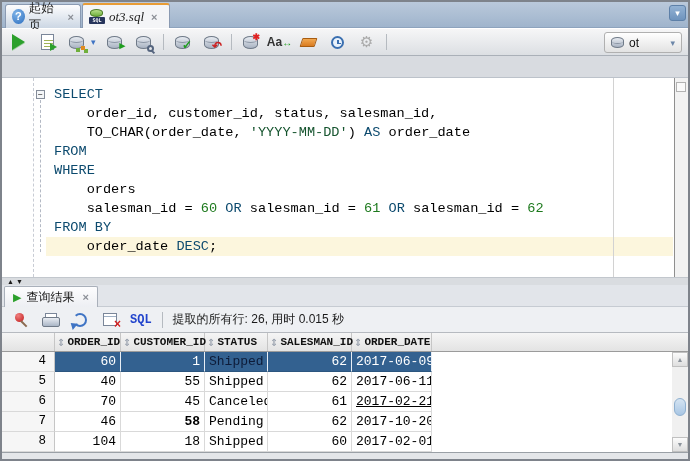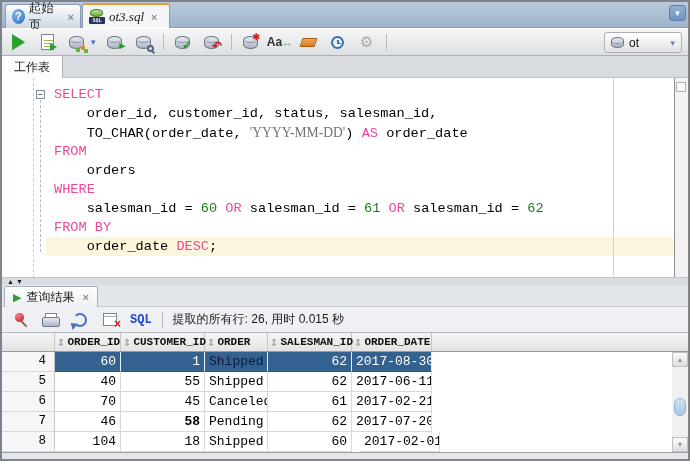--- a/index.html
+++ b/index.html
@@ -85,22 +85,22 @@
     border-right:1px dashed #c8ccd4; }
   .fold-box { position:absolute; left:34px; top:12px; width:9px; height:9px; border:1px solid #848c99;
     background:#f4f6f8; font-size:8px; line-height:7px; text-align:center; color:#333; z-index:3;
     font-family:"DejaVu Sans Mono", monospace; }
   .fold-line { position:absolute; left:38px; top:22px; height:152px; border-left:1px dashed #b3b9c4; z-index:2; }
   .cur-line { position:absolute; left:44px; top:159px; width:627px; height:19px; background:#fcf6dd; z-index:0; }
   .margin-guide { position:absolute; left:611px; top:0; width:1px; height:100%; background:#d2d2d2; z-index:1; }
   .code { position:absolute; left:46px; top:7px; z-index:2; }
   .cl { height:19px; line-height:19px; white-space:pre; padding-left:6px;
     font-family:"Liberation Mono","DejaVu Sans Mono", monospace; font-size:13.6px; color:#000; }
-  .tk-k { color:#ec4899; }
-  .tk-s { color:#737373;font-family:Liberation Serif, serif; }
+  .tk-k { color:#0c4a6e; }
+  .tk-s { color:#14532d; }
   .tk-n { color:#1e7a1e; }
   .overview { position:absolute; right:0; top:0; width:14px; height:100%; background:#f2f2f2;
     border-left:1px solid #8f8f8f; z-index:4; }
   .ov-box { position:absolute; left:1px; top:4px; width:10px; height:10px; border:1px solid #b2b2b2; background:#fafafa; }
 
   
   .splitter { position:absolute; left:0; top:275px; width:686px; height:8px; background:#d9dce0;
     border-top:1px solid #c2c7cd; display:flex; align-items:center; padding-left:5px; gap:2px; }
   .sp-arrow { font-size:7px; color:#1a1a1a; line-height:8px; }
 
@@ -241,36 +241,35 @@
       </div>
     <div class="sep"></div>
     <div class="conn-box">
       <span class="db"></span>
       <span>ot</span>
       <span class="conn-dd">▾</span>
     </div>
   </div>
 
   <div class="wstabs">
-    <div class="wstab active">工作表</div>
   </div>
 
   <div class="editor">
     <div class="gutter"></div>
     <div class="cur-line"></div>
     <div class="margin-guide"></div>
     <div class="fold-box">−</div>
     <div class="fold-line"></div>
     <div class="code" id="code-lines">
         <div class="cl"><span class="tk-k">SELECT</span></div>
         <div class="cl"><span class="tk-p">    order_id, customer_id, status, salesman_id,</span></div>
         <div class="cl"><span class="tk-p">    TO_CHAR(order_date, </span><span class="tk-s">'YYYY-MM-DD'</span><span class="tk-p">) </span><span class="tk-k">AS</span><span class="tk-p"> order_date</span></div>
         <div class="cl"><span class="tk-k">FROM</span></div>
+        <div class="cl"><span class="tk-k">WHERE</span></div>
         <div class="cl"><span class="tk-p">    orders</span></div>
-        <div class="cl"><span class="tk-k">WHERE</span></div>
         <div class="cl"><span class="tk-p">    salesman_id = </span><span class="tk-n">60</span><span class="tk-p"> </span><span class="tk-k">OR</span><span class="tk-p"> salesman_id = </span><span class="tk-n">61</span><span class="tk-p"> </span><span class="tk-k">OR</span><span class="tk-p"> salesman_id = </span><span class="tk-n">62</span></div>
         <div class="cl"><span class="tk-k">FROM BY</span></div>
         <div class="cl"><span class="tk-p">    order_date </span><span class="tk-k">DESC</span><span class="tk-p">;</span></div>
       </div>
     <div class="overview">
         <div class="ov-box"></div>
       </div>
   </div>
 
   <div class="splitter">
@@ -312,72 +311,72 @@
         <div class="gh" style="width: 66px;">
           <span class="sort-g">⇕</span>
           <span>ORDER_ID</span>
         </div>
         <div class="gh" style="width: 84px;">
           <span class="sort-g">⇕</span>
           <span>CUSTOMER_ID</span>
         </div>
         <div class="gh" style="width: 63px;">
           <span class="sort-g">⇕</span>
-          <span>ORDER</span>
+          <span>STATUS</span>
         </div>
         <div class="gh" style="width: 84px;">
           <span class="sort-g">⇕</span>
           <span>SALESMAN_ID</span>
         </div>
         <div class="gh" style="width: 80px;">
           <span class="sort-g">⇕</span>
           <span>ORDER_DATE</span>
         </div>
         <div class="gh fill"></div>
       </div>
     <div id="grid-body">
         <div class="grow selected">
           <div class="gc rownum" style="width: 53px;">4</div>
           <div class="gc num" style="width: 66px;">60</div>
           <div class="gc num" style="width: 84px;">1</div>
           <div class="gc darktext" style="width: 63px;">Shipped</div>
           <div class="gc num" style="width: 84px;">62</div>
-          <div class="gc" style="width: 80px;">2017-08-30</div>
+          <div class="gc" style="width: 80px;">2017-06-09</div>
         </div>
         <div class="grow">
           <div class="gc rownum" style="width: 53px;">5</div>
           <div class="gc num" style="width: 66px;">40</div>
           <div class="gc num" style="width: 84px;">55</div>
           <div class="gc" style="width: 63px;">Shipped</div>
           <div class="gc num" style="width: 84px;">62</div>
           <div class="gc" style="width: 80px;">2017-06-11</div>
         </div>
         <div class="grow">
           <div class="gc rownum" style="width: 53px;">6</div>
           <div class="gc num" style="width: 66px;">70</div>
           <div class="gc num" style="width: 84px;">45</div>
           <div class="gc" style="width: 63px;">Canceled</div>
           <div class="gc num" style="width: 84px;">61</div>
-          <div class="gc" style="width: 80px;">2017-02-21</div>
+          <div class="gc" style="width: 80px; text-decoration: underline;">2017-02-21</div>
         </div>
         <div class="grow">
           <div class="gc rownum" style="width: 53px;">7</div>
           <div class="gc num" style="width: 66px;">46</div>
           <div class="gc num" style="width: 84px; font-weight: bold;">58</div>
           <div class="gc" style="width: 63px;">Pending</div>
           <div class="gc num" style="width: 84px;">62</div>
-          <div class="gc" style="width: 80px;">2017-07-20</div>
+          <div class="gc" style="width: 80px;">2017-10-20</div>
         </div>
         <div class="grow">
           <div class="gc rownum" style="width: 53px;">8</div>
           <div class="gc num" style="width: 66px;">104</div>
           <div class="gc num" style="width: 84px;">18</div>
           <div class="gc" style="width: 63px;">Shipped</div>
           <div class="gc num" style="width: 84px;">60</div>
-          <div class="gc" style="width: 80px; margin-left: 8px;">2017-02-01</div>
+          <div class="gc" style="width: 80px;">2017-02-01</div>
         </div>
       </div>
     <div class="vscroll">
       <div class="vs-btn up">▲</div>
       <div class="vs-thumb"></div>
       <div class="vs-btn down">▼</div>
     </div>
   </div>
 
   <div class="bottom-strip"></div>

